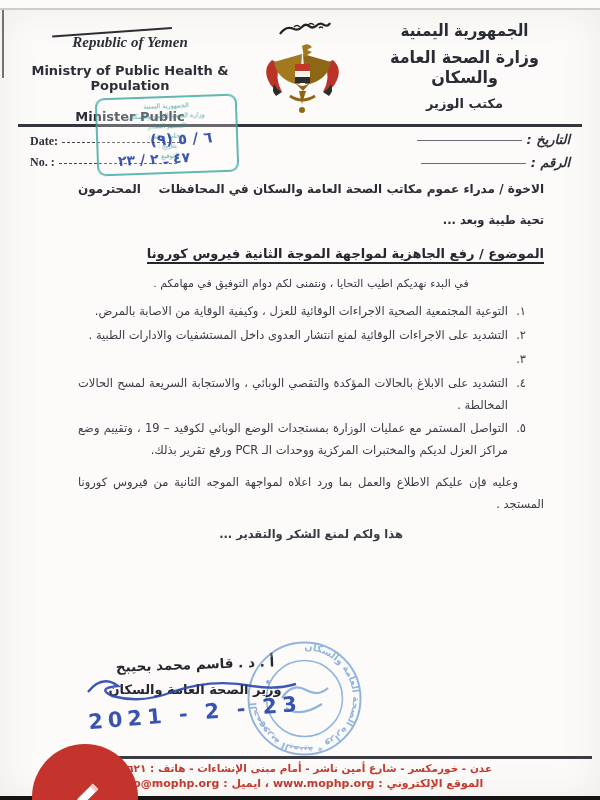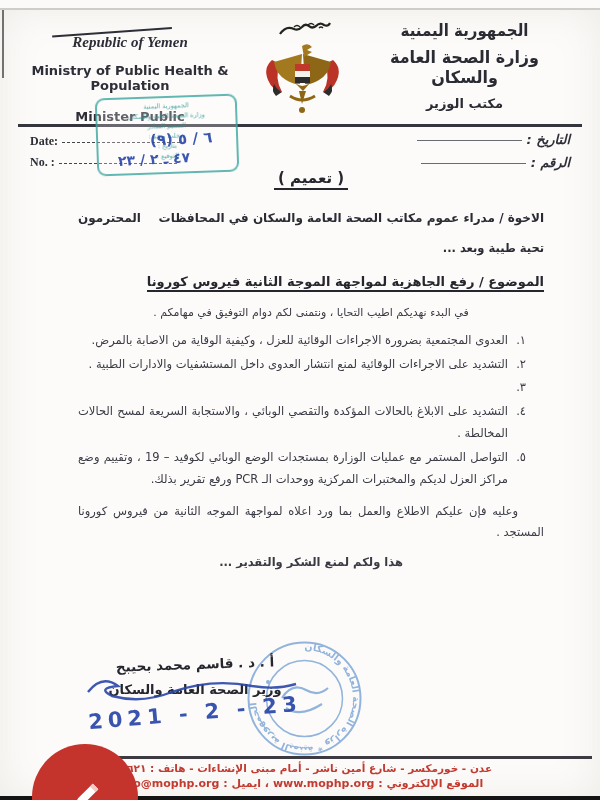--- a/index.html
+++ b/index.html
@@ -150,38 +150,37 @@
     <div class="ln">وزارة الصحة العامة والسكان</div>
     <div class="ln">التعميم الصادر</div>
     <div class="ln">سجلت برقم :</div>
     <div class="ln">بتاريخ :</div>
     <div class="ln">التوقيع :</div>
   </div>
   <div class="hw hw1">٦ / ٥ (٩)</div>
   <div class="hw hw2">٤٧ ـ ٢ / ٢٣</div>
 
   <div class="letter">
-    <div class="doc-type"><span>( تعميم )</span></div>
 
     <div class="addressee">
       <span>الاخوة / مدراء عموم مكاتب الصحة العامة والسكان في المحافظات</span>
       <span>المحترمون</span>
     </div>
 
     <div class="greeting">تحية طيبة وبعد ...</div>
 
     <div class="subject"><span>الموضوع / رفع الجاهزية لمواجهة الموجة الثانية فيروس كورونا</span></div>
 
     <div class="intro">في البدء نهديكم اطيب التحايا ، ونتمنى لكم دوام التوفيق في مهامكم .</div>
 
 
     <ol class="points">
       <li>
           <span class="num">١.</span>
-          <span>العدوى المجتمعية بضرورة الاجراءات الوقائية للعزل ، وكيفية الوقاية من الاصابة بالمرض.</span>
+          <span>التوعية المجتمعية الصحية الاجراءات الوقائية للعزل ، وكيفية الوقاية من الاصابة بالمرض.</span>
         </li>
       <li>
           <span class="num">٢.</span>
           <span>التشديد على الاجراءات الوقائية لمنع انتشار العدوى داخل المستشفيات والادارات الطبية .</span>
         </li>
       <li>
           <span class="num">٣.</span>
         </li>
       <li>
           <span class="num">٤.</span>

